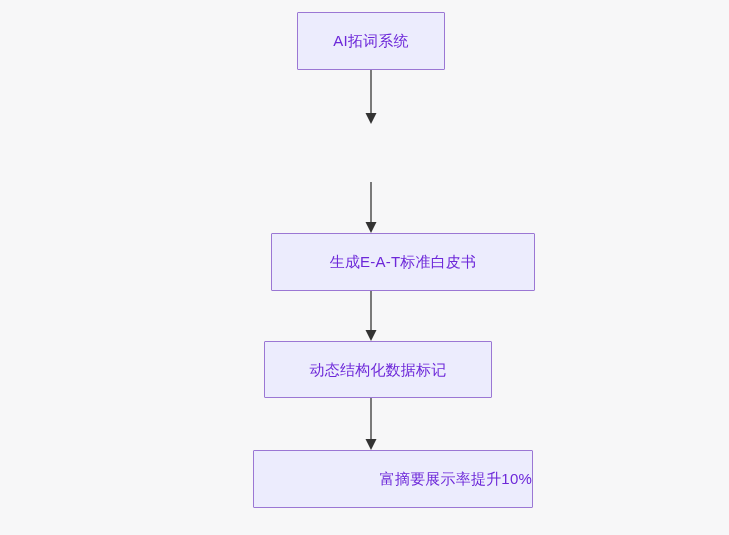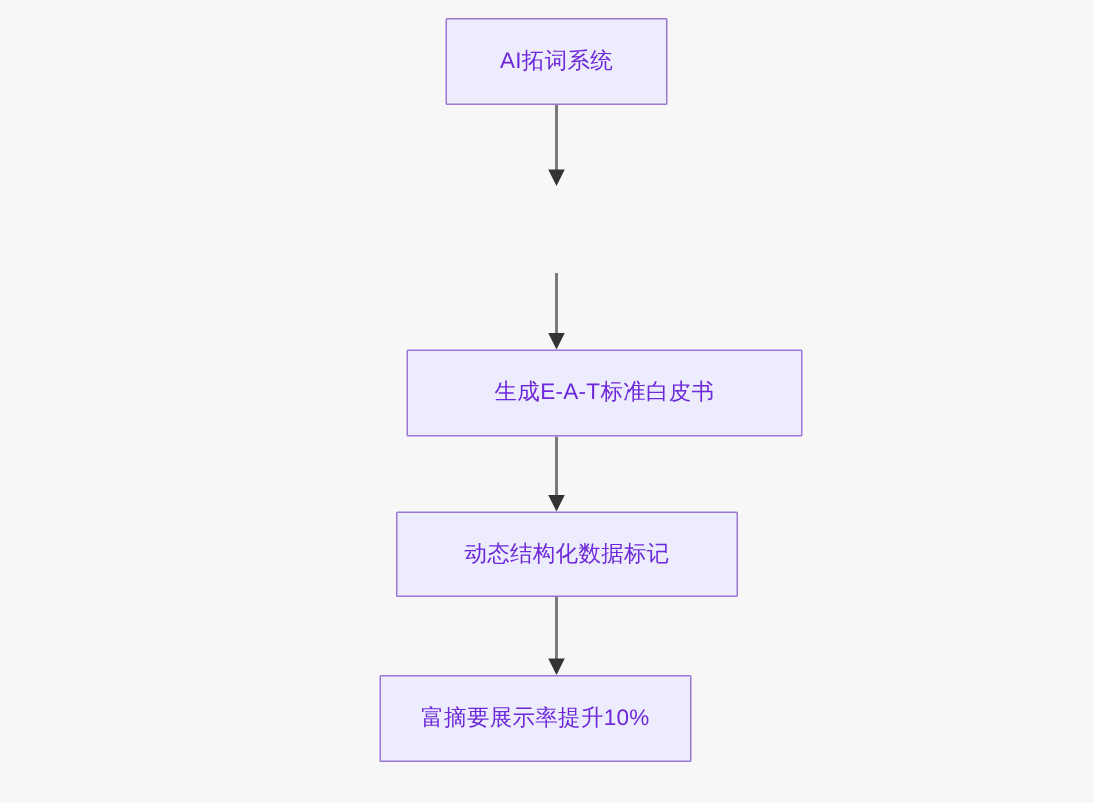--- a/index.html
+++ b/index.html
@@ -39,21 +39,21 @@
     letter-spacing: 0.2px;
     white-space: nowrap;
     text-align: center;
   }
 
   
   .node-1 { left: 297px; top: 12px;  width: 148px; height: 58px; }
   .node-2 { left: 276px; top: 124px; width: 190px; height: 58px; }
   .node-3 { left: 261px; top: 233px; width: 264px; height: 58px; margin-left: 10px; }
   .node-4 { left: 264px; top: 341px; width: 228px; height: 57px; }
-  .node-5 { left: 253px; top: 450px; width: 208px; height: 58px; }
+  .node-5 { left: 253px; top: 450px; width: 280px; height: 58px; justify-content: flex-end; }
 
   
   .edge {
     position: absolute;
     left: 0;
     top: 0;
     width: 729px;
     height: 535px;
     overflow: visible;
     pointer-events: none;

